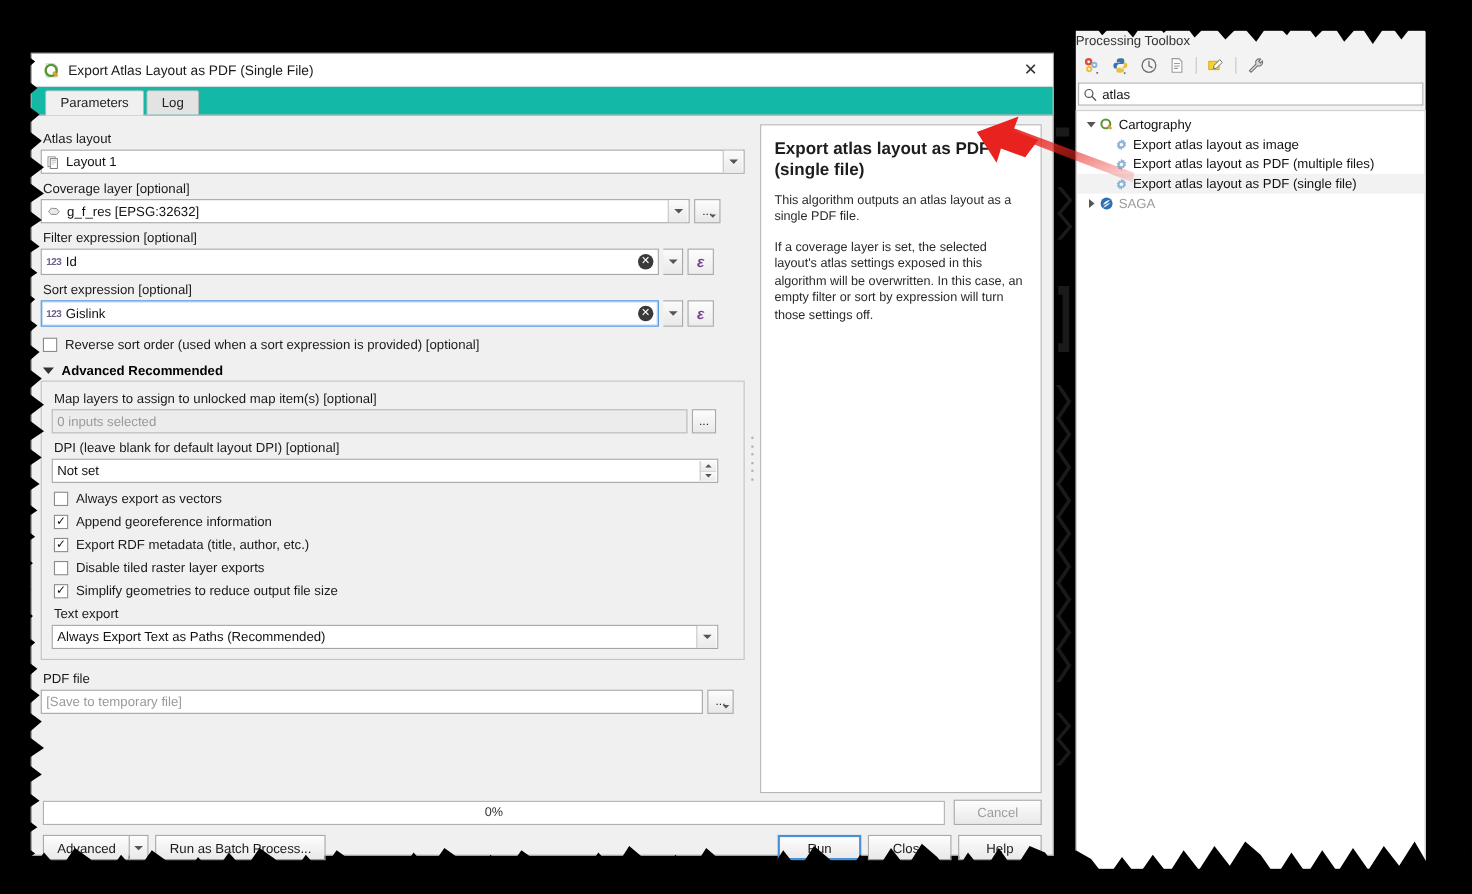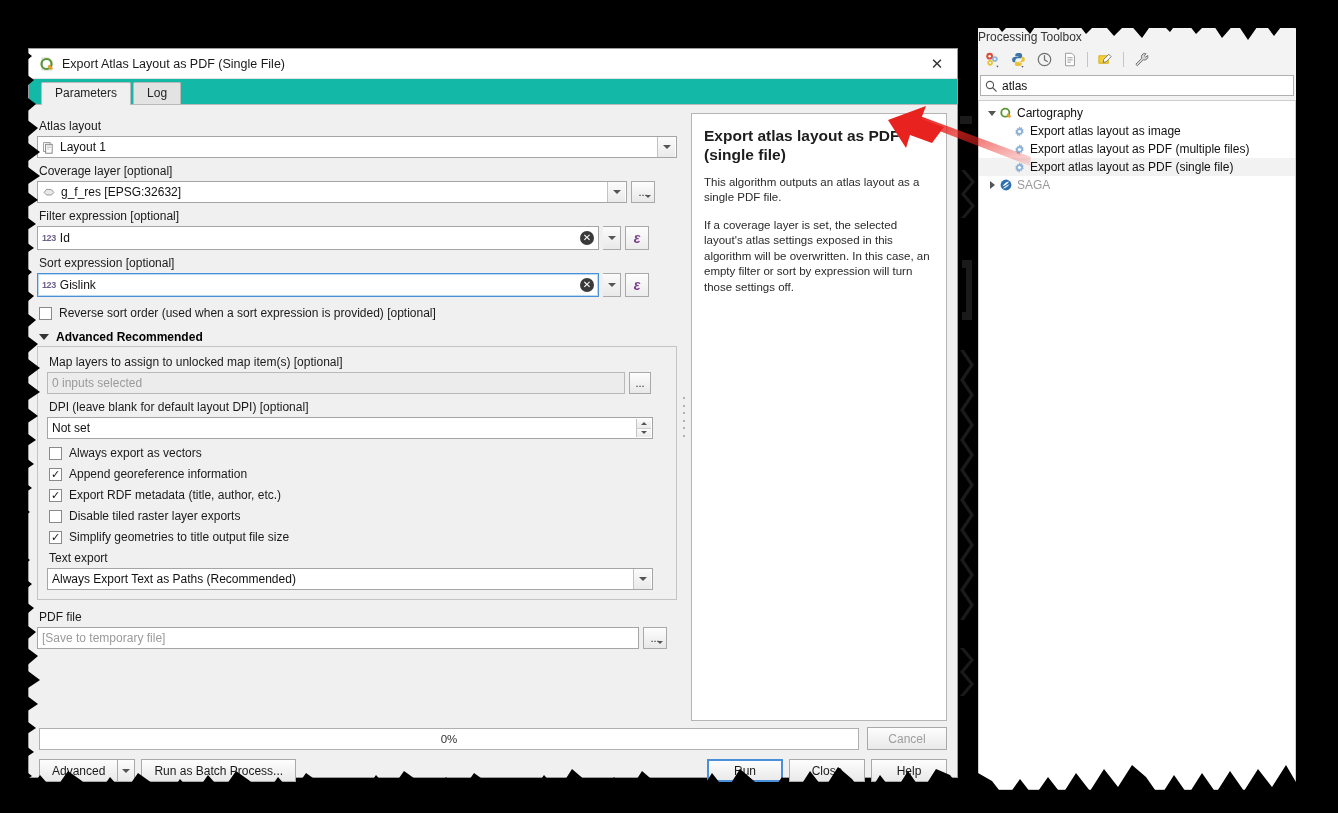--- a/index.html
+++ b/index.html
@@ -301,21 +301,21 @@
           <div class="cbrow">
             <span class="cbox on"></span>
             <span class="cblabel">Export RDF metadata (title, author, etc.)</span>
           </div>
           <div class="cbrow">
             <span class="cbox"></span>
             <span class="cblabel">Disable tiled raster layer exports</span>
           </div>
           <div class="cbrow">
             <span class="cbox on"></span>
-            <span class="cblabel">Simplify geometries to title output file size</span>
+            <span class="cblabel">Simplify geometries to reduce output file size</span>
           </div>
 
           <div class="flabel">Text export</div>
           <div class="row">
             <div class="field combo" style="flex:0 0 606px">
               <span>Always Export Text as Paths (Recommended)</span>
               <span class="arrow">
                   <i class="caret"></i>
                 </span>
             </div>

